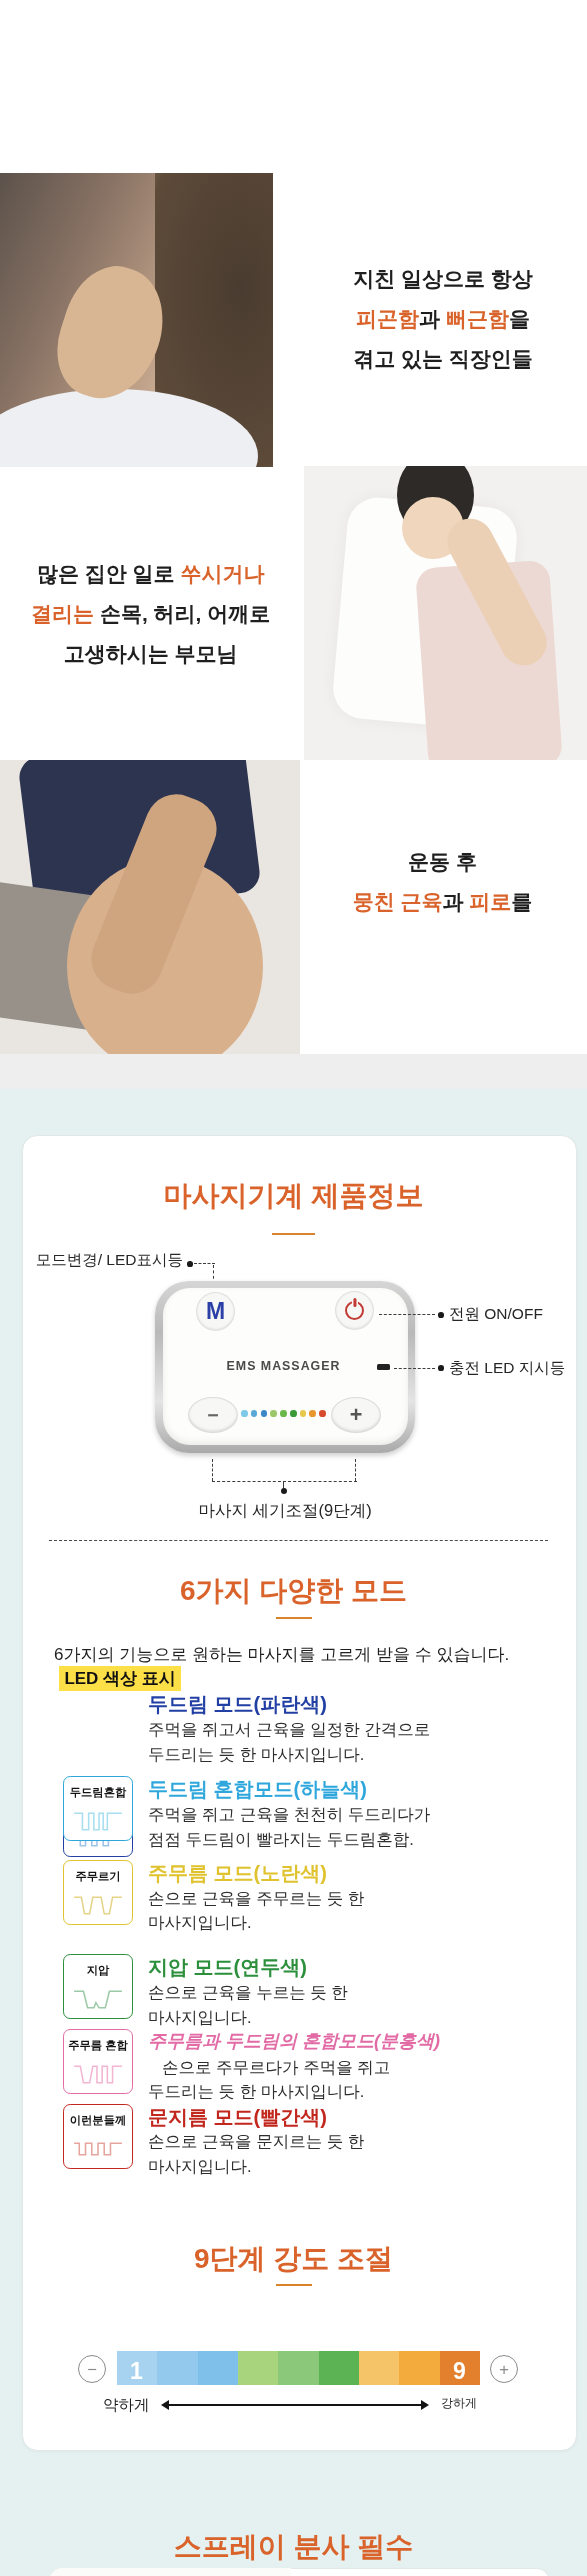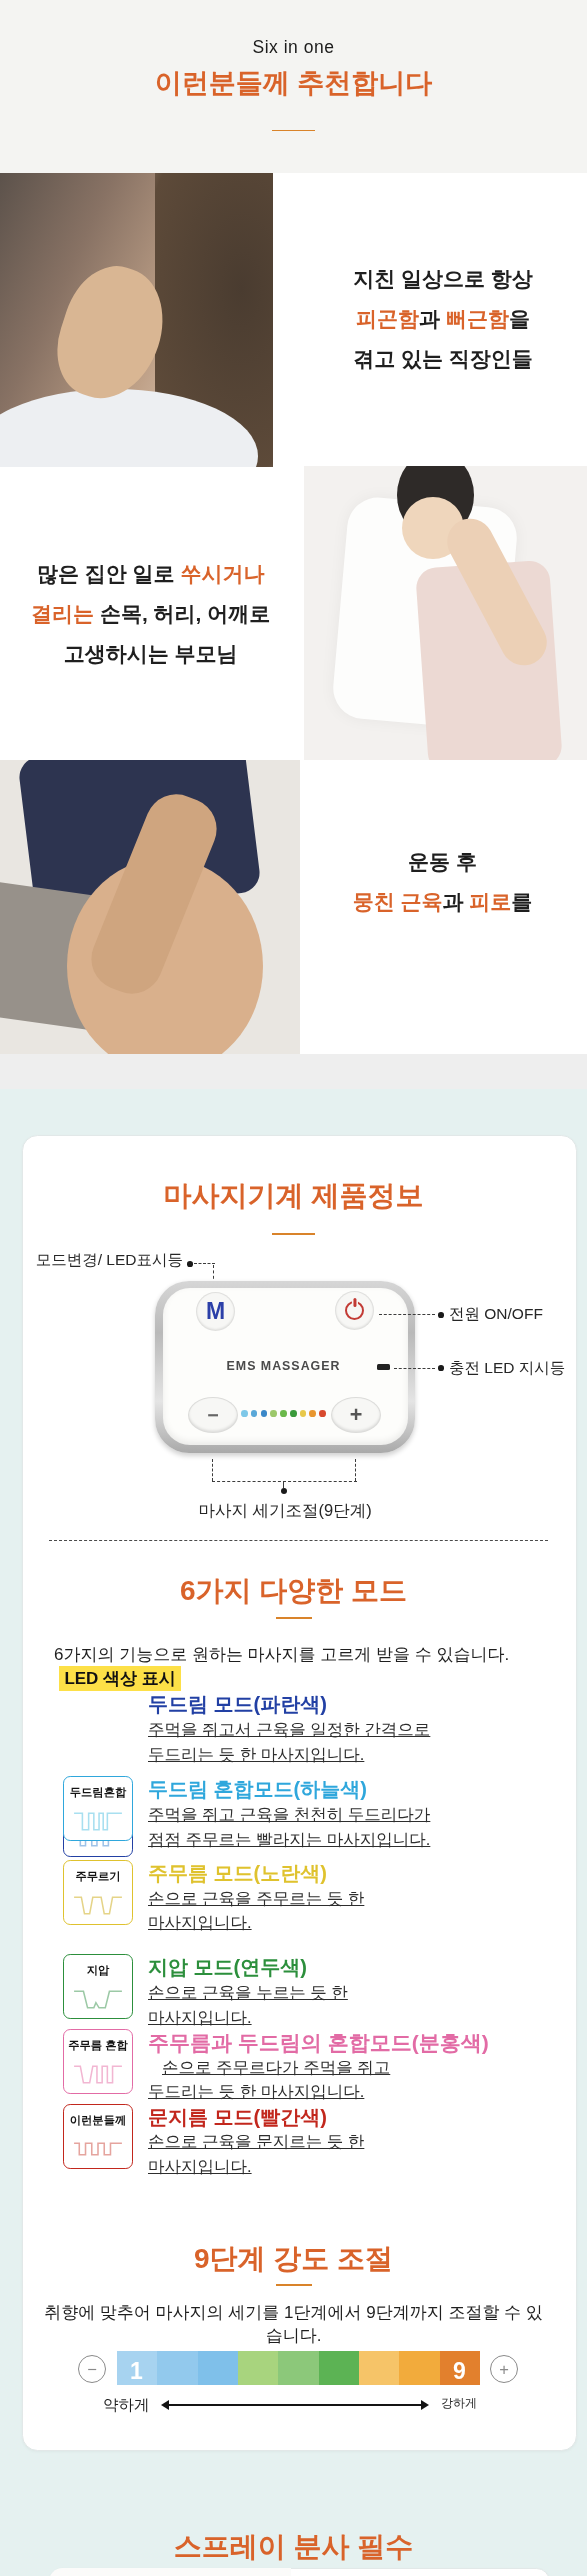--- a/index.html
+++ b/index.html
@@ -25,37 +25,32 @@
   .dash-h{border-top:1.5px dashed #3c3c3c;}
   .dash-v{border-left:1.5px dashed #3c3c3c;}
   .dot{width:5.7px;height:5.7px;border-radius:50%;background:#1a1a1a;}
   .circ-btn{border-radius:50%;background:#f7f7f5;box-shadow:0 0 0 1px #e0e0de,inset 0 -1px 2.1px rgba(0,0,0,.08);display:flex;align-items:center;justify-content:center;}
   .oval-btn{border-radius:50%;background:#f7f7f5;box-shadow:0 0 0 1px #dcdcda,inset 0 -1.5px 2.6px rgba(0,0,0,.1);display:flex;align-items:center;justify-content:center;}
   .pwr-ring{width:15.5px;height:15.5px;border:2.6px solid #c23b35;border-radius:50%;position:relative;}
   .pwr-ring::after{content:"";position:absolute;left:50%;top:-5.2px;transform:translateX(-50%);width:3.1px;height:9.3px;background:#c23b35;border-radius:1.5px;box-shadow:0 0 0 1.5px #f7f7f5;}
   .mode-icon{border:1px solid currentColor;border-radius:7.2px;background:#fff;}
   .mode-tag{position:absolute;left:0;top:8.2px;width:100%;text-align:center;font-size:11.3px;font-weight:700;color:#141414;}
   .mode-title{font-size:20px;font-weight:800;}
-  .mode-desc{font-size:16.5px;color:#2e2e2e;text-decoration:underline;}
+  .mode-desc{font-size:16.5px;color:#2e2e2e;}
   .chip{display:inline-block;background:#ffe916;padding:0.5px 5.2px 1.5px 5.2px;font-weight:700;color:#111;}
   .seg{flex:1;}
   .arrow-line{height:1.5px;background:#141414;position:relative;}
   .arrow-line::before{content:"";position:absolute;left:-1px;top:-4.1px;border:5.2px solid transparent;border-right:8.2px solid #141414;margin-left:-9.3px;}
   .arrow-line::after{content:"";position:absolute;right:-1px;top:-4.1px;border:5.2px solid transparent;border-left:8.2px solid #141414;margin-right:-9.3px;}
 </style>
 </head>
 <body>
 
 <div id="page">
 
-  <div class="abs" id="hdr">
-    <div class="abs eyebrow ctr">Six in one</div>
-    <div class="abs htitle ctr"><span>이런분들께 </span><span class="em">추천</span><span>합니다</span></div>
-    <div class="abs odiv" style="left:272px;top:130px;width:43px;"></div>
-  </div>
 
   <div class="abs photo" style="left:0;top:173px;width:273px;height:294px;background:linear-gradient(115deg,#5c524b 0%,#887264 28%,#bfa188 58%,#e7d6c6 85%);">
     <div class="abs" style="left:155px;top:-41px;width:216px;height:392px;background:radial-gradient(ellipse at 40% 40%,#4a3c30 0%,#5d4a39 55%,rgba(93,74,57,0) 72%);"></div>
     <div class="abs" style="left:-31px;top:216px;width:289px;height:134px;border-radius:50%;background:#edeff2;"></div>
     <div class="abs" style="left:62px;top:93px;width:98px;height:134px;border-radius:48% 52% 55% 45%;background:#d9b693;transform:rotate(18deg);"></div>
   </div>
   <div class="abs itxt ctr" style="left:309px;top:265px;width:268px;">
     <div class="line"><span>지친 일상으로 항상</span></div>
     <div class="line"><span class="em">피곤함</span><span>과 </span><span class="em">뻐근함</span><span>을</span></div>
     <div class="line"><span>겪고 있는 직장인들</span></div>
@@ -162,21 +157,21 @@
   <div class="abs mode-desc" style="left:148px;top:1744px;">두드리는 듯 한 마사지입니다.</div>
 
   <div class="abs mode-icon" style="left: 63px; top: 1776px; width: 68px; height: 63px; color: rgb(47, 167, 220);">
     <span class="mode-tag">두드림혼합</span>
     <svg class="abs" style="left:8.2px;top:32px;" width="52" height="24" viewBox="0 0 100 46">
       <polyline points="4,8 20,8 20,40 32,40 32,8 42,8 42,40 52,40 52,8 60,8 60,40 68,40 68,8 96,8" fill="none" stroke-width="3" stroke="#a8dff0"></polyline>
       </svg>
   </div>
   <div class="abs mode-title" style="left: 148px; top: 1776px; color: rgb(47, 167, 220);">두드림 혼합모드(하늘색)</div>
   <div class="abs mode-desc" style="left:148px;top:1804px;">주먹을 쥐고 근육을 천천히 두드리다가</div>
-  <div class="abs mode-desc" style="left:148px;top:1829px;">점점 주무르는 빨라지는 마사지입니다.</div>
+  <div class="abs mode-desc" style="left:148px;top:1829px;">점점 두드림이 빨라지는 두드림혼합.</div>
 
   <div class="abs mode-icon" style="left: 63px; top: 1860px; width: 68px; height: 63px; color: rgb(223, 194, 46);">
     <span class="mode-tag">주무르기</span>
     <svg class="abs" style="left:8.2px;top:32px;" width="52" height="24" viewBox="0 0 100 46">
       <polyline points="4,8 18,8 24,40 34,40 40,8 56,8 62,40 72,40 78,8 96,8" fill="none" stroke-width="3" stroke="#e5d488"></polyline>
       </svg>
   </div>
   <div class="abs mode-title" style="left: 148px; top: 1860px; color: rgb(223, 194, 46);">주무름 모드(노란색)</div>
   <div class="abs mode-desc" style="left:148px;top:1888px;">손으로 근육을 주무르는 듯 한</div>
   <div class="abs mode-desc" style="left:148px;top:1912px;">마사지입니다.</div>
@@ -190,37 +185,36 @@
   <div class="abs mode-title" style="left: 148px; top: 1954px; color: rgb(44, 143, 60);">지압 모드(연두색)</div>
   <div class="abs mode-desc" style="left:148px;top:1982px;">손으로 근육을 누르는 듯 한</div>
   <div class="abs mode-desc" style="left:148px;top:2007px;">마사지입니다.</div>
 
   <div class="abs mode-icon" style="left: 63px; top: 2029px; width: 68px; height: 63px; color: rgb(226, 107, 165);">
     <span class="mode-tag">주무름 혼합</span>
     <svg class="abs" style="left:8.2px;top:32px;" width="52" height="24" viewBox="0 0 100 46">
       <polyline points="4,8 16,8 22,40 34,40 40,8 48,8 48,40 58,40 58,8 68,8 68,40 78,40 78,8 96,8" fill="none" stroke-width="3" stroke="#f2b6d2"></polyline>
       </svg>
   </div>
-  <div class="abs mode-title" style="left: 148px; top: 2029px; font-size: 21px; color: rgb(226, 107, 165);">주무름과 두드림의 혼합모드(분홍색)</div>
+  <div class="abs mode-title" style="left: 148px; top: 2029px; font-size: 18px; color: rgb(226, 107, 165); font-style: italic;">주무름과 두드림의 혼합모드(분홍색)</div>
   <div class="abs mode-desc" style="left:162px;top:2057px;">손으로 주무르다가 주먹을 쥐고</div>
   <div class="abs mode-desc" style="left:148px;top:2081px;">두드리는 듯 한 마사지입니다.</div>
 
   <div class="abs mode-icon" style="left: 63px; top: 2104px; width: 68px; height: 63px; color: rgb(194, 39, 29);">
     <span class="mode-tag">이런분들께</span>
     <svg class="abs" style="left:8.2px;top:32px;" width="52" height="24" viewBox="0 0 100 46">
       <polyline points="4,12 14,12 14,34 26,34 26,12 38,12 38,34 50,34 50,12 62,12 62,34 74,34 74,12 96,12" fill="none" stroke-width="3" stroke="#e5a49e"></polyline>
       </svg>
   </div>
   <div class="abs mode-title" style="left: 148px; top: 2104px; color: rgb(194, 39, 29);">문지름 모드(빨간색)</div>
   <div class="abs mode-desc" style="left:148px;top:2131px;">손으로 근육을 문지르는 듯 한</div>
   <div class="abs mode-desc" style="left:148px;top:2156px;">마사지입니다.</div>
 
   <div class="abs sec-h" style="top:2240px;">9단계 강도 조절</div>
   <div class="abs odiv" style="left:276px;top:2284px;width:36px;height:1.5px;"></div>
-  <div class="abs ctr" style="left:36px;top:2301px;width:515px;font-size:17px;color:#1f1f1f;">취향에 맞추어 마사지의 세기를 1단계에서 9단계까지 조절할 수 있습니다.</div>
 
   <div class="abs" style="left:78px;top:2355px;width:26px;height:26px;border:1.5px solid #8a8a8a;border-radius:50%;display:flex;align-items:center;justify-content:center;font-size:16.5px;color:#8a8a8a;">−</div>
   <div class="abs" style="left:117px;top:2351px;width:363px;height:34px;display:flex;">
     <div class="seg" style="background: rgb(167, 211, 240);"></div>
     <div class="seg" style="background: rgb(146, 201, 237);"></div>
     <div class="seg" style="background: rgb(127, 192, 234);"></div>
     <div class="seg" style="background: rgb(168, 212, 126);"></div>
     <div class="seg" style="background: rgb(140, 200, 122);"></div>
     <div class="seg" style="background: rgb(92, 179, 84);"></div>
     <div class="seg" style="background: rgb(246, 196, 104);"></div>

